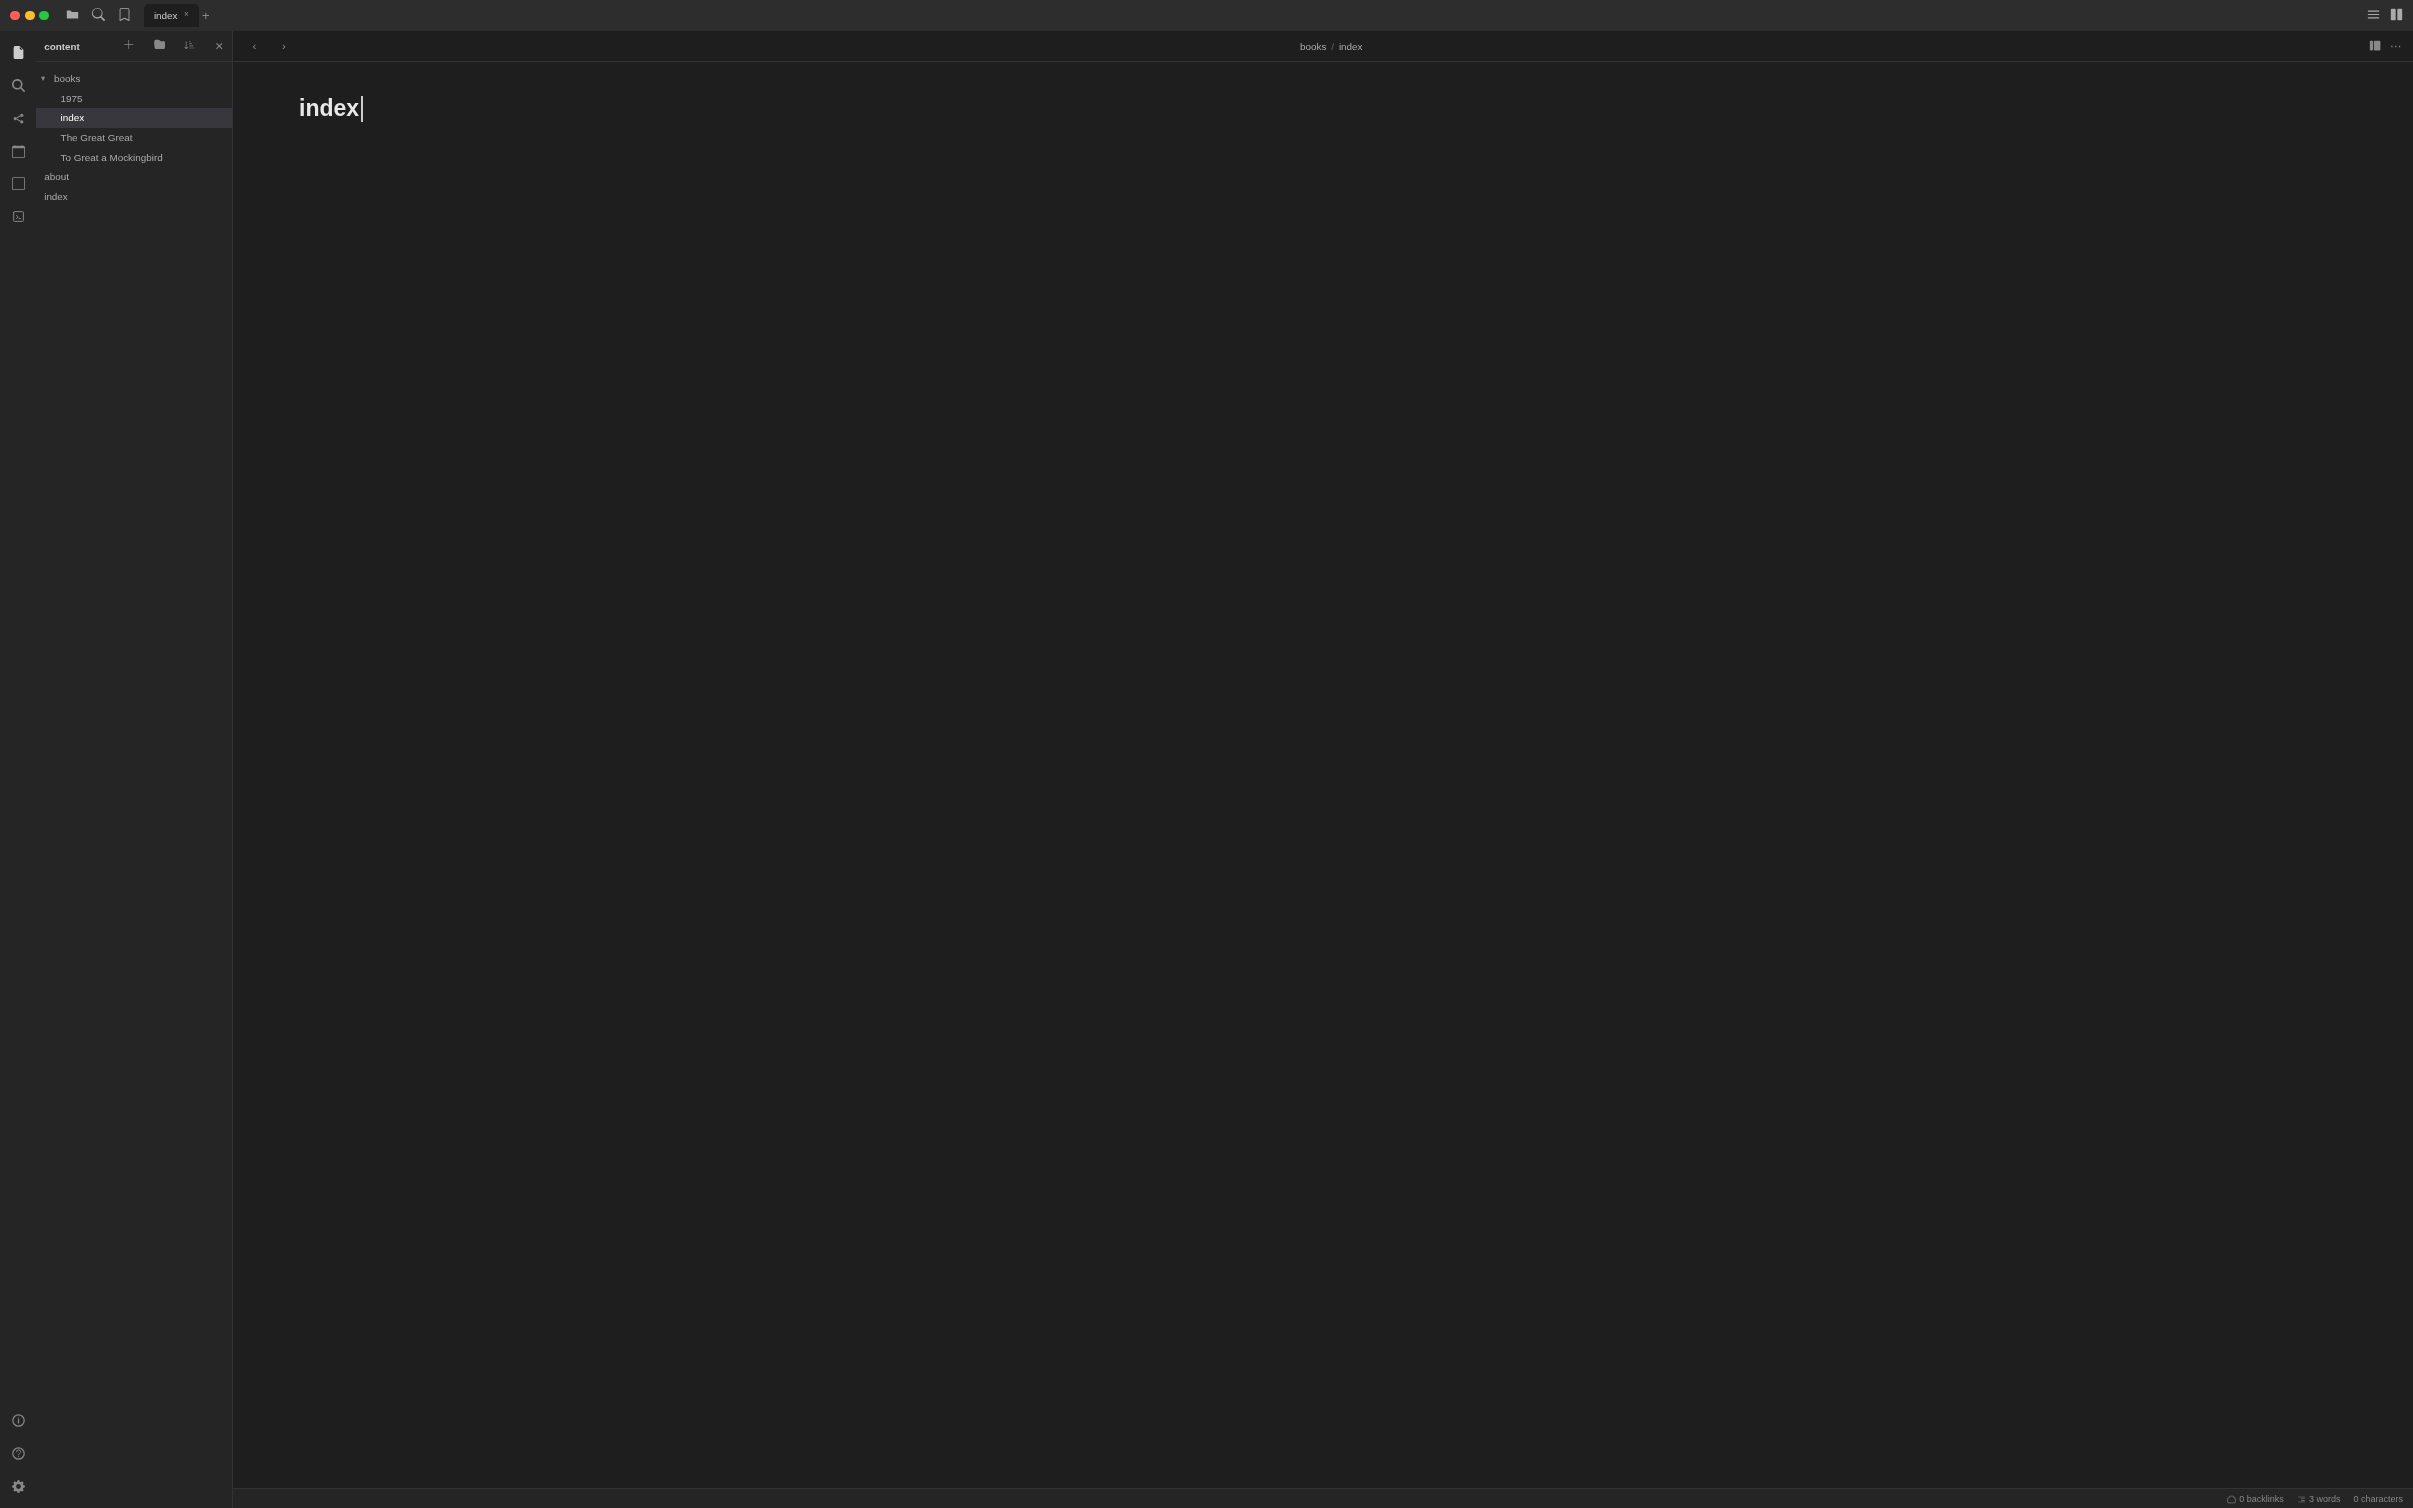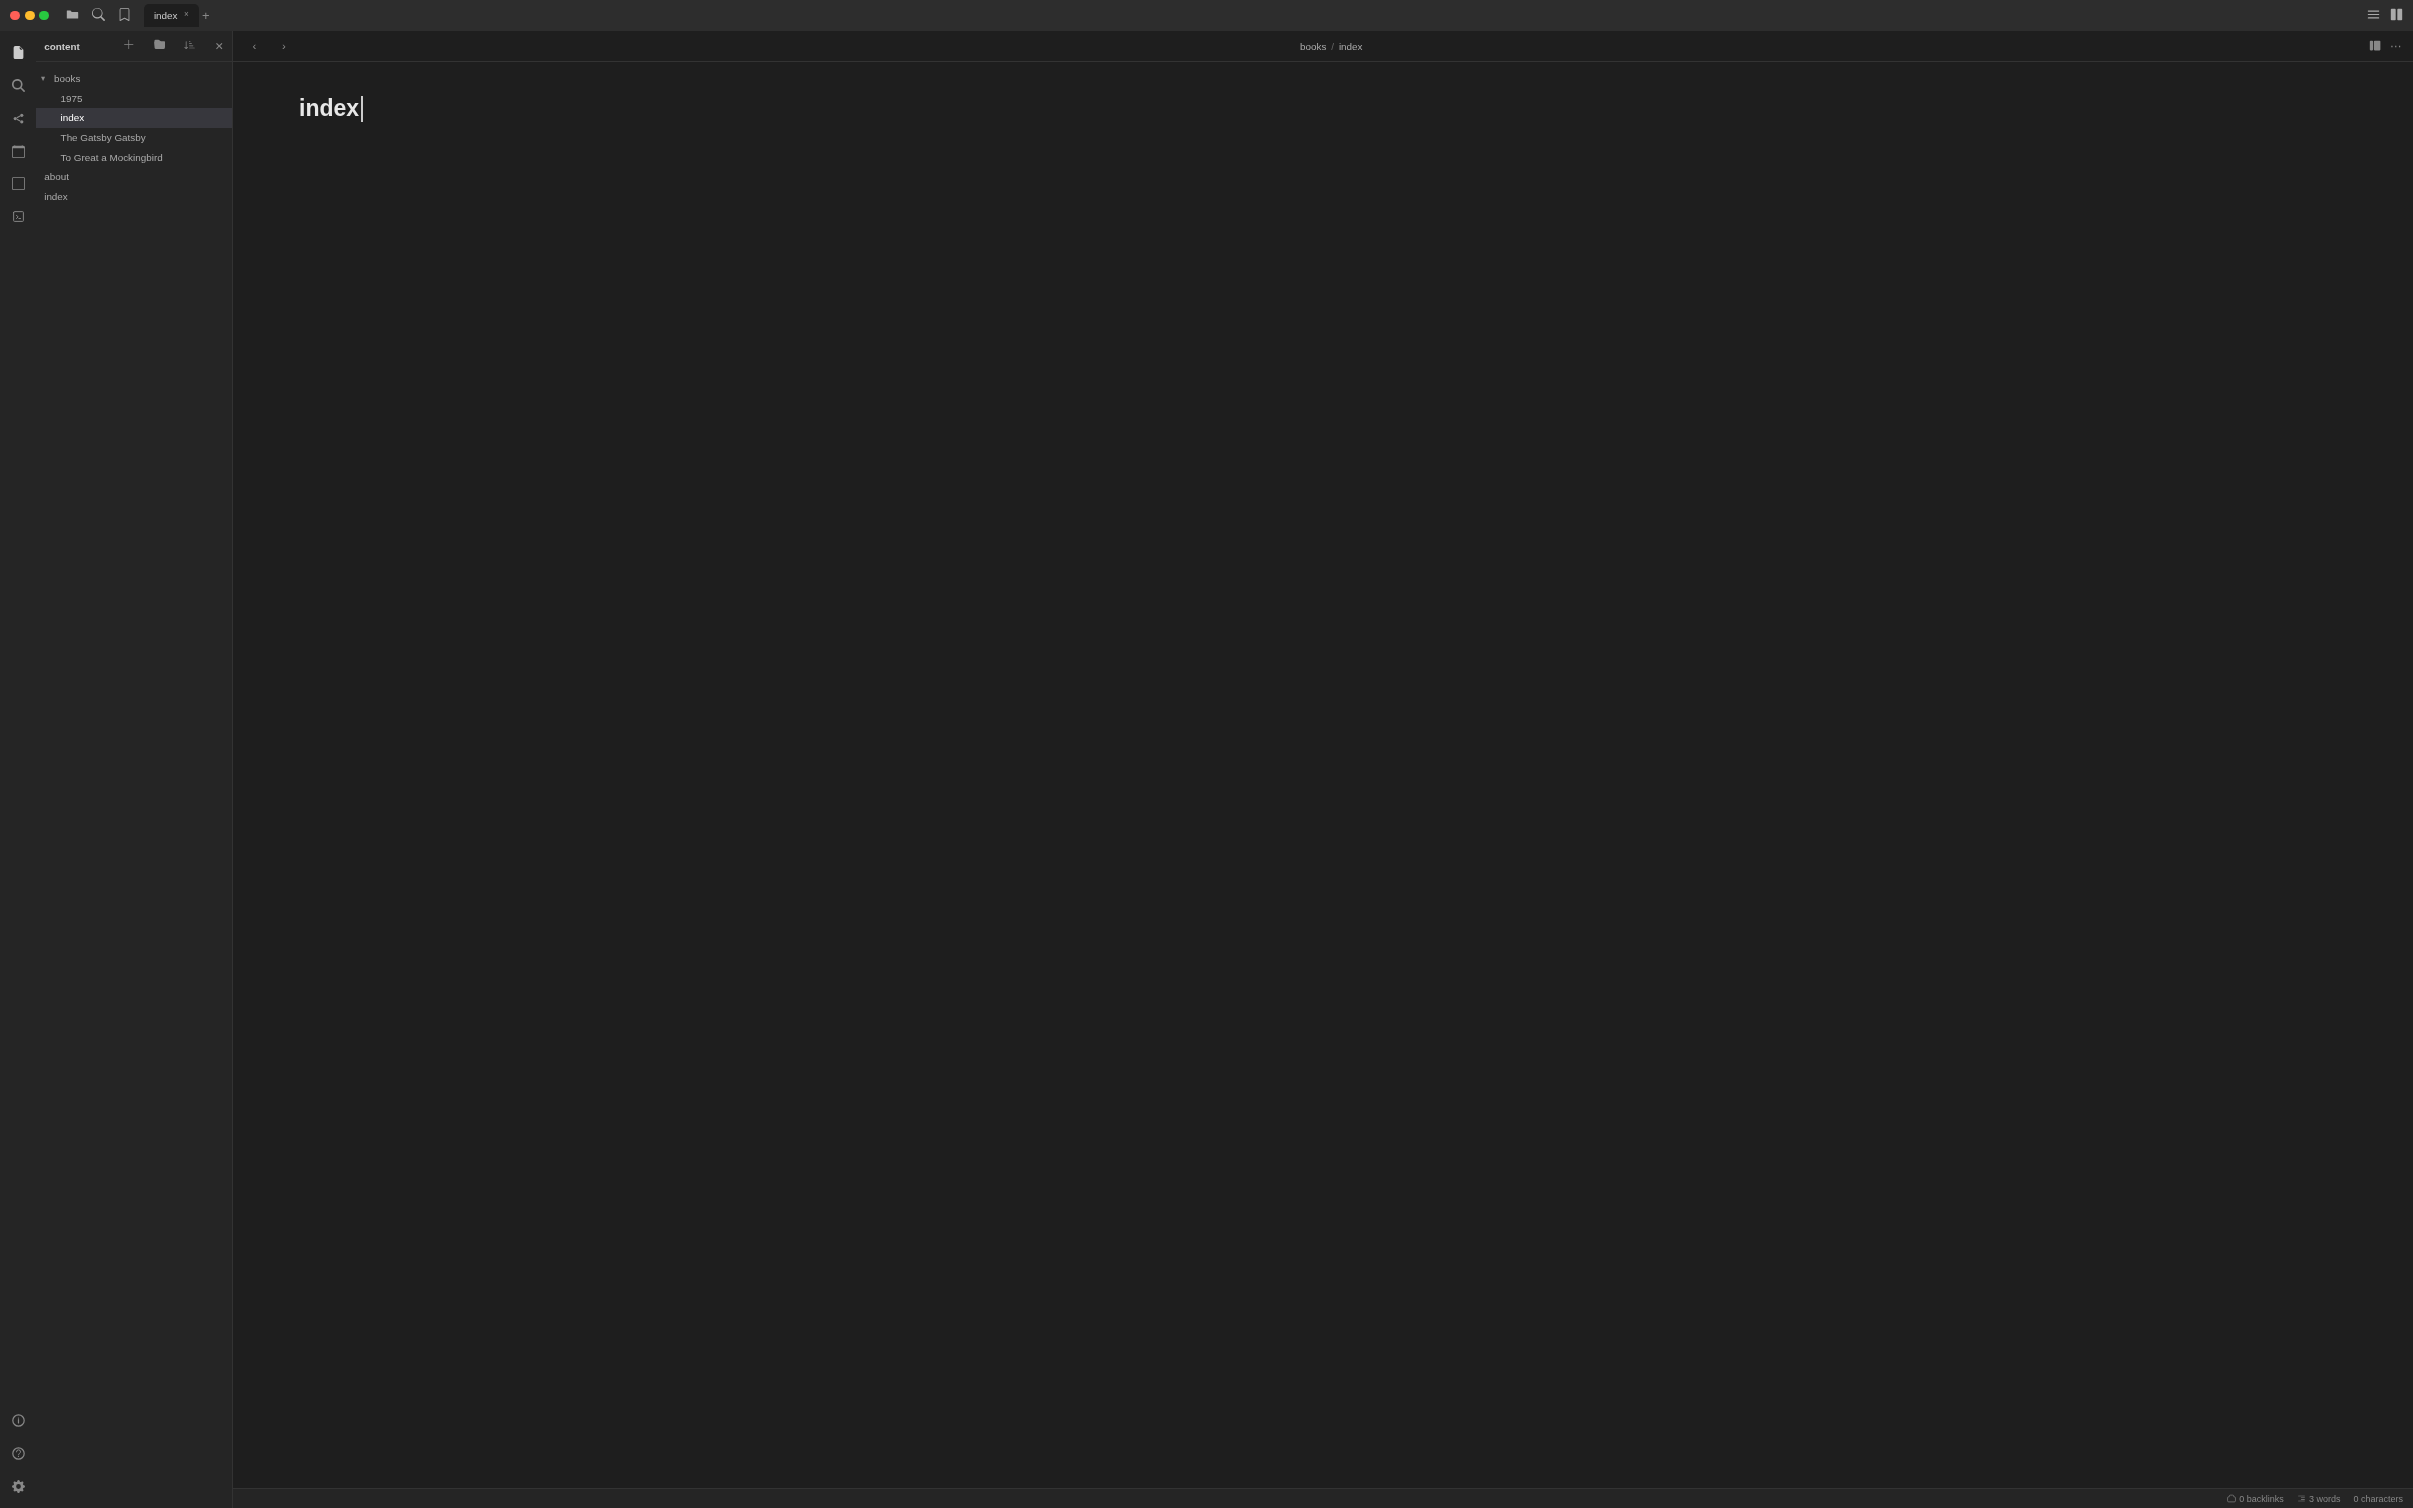--- a/index.html
+++ b/index.html
@@ -285,21 +285,21 @@
       display: flex;
       align-items: center;
       padding: 0 9.9px;
       justify-content: flex-end;
       gap: 13px;
     }
     .status-item {
       font-size: 9px;
       color: #888;
       display: flex;
-      align-items: center;
+      align-items: flex-end;
       gap: 3.3px;
     }
 
     
     svg {
       width: 13px;
       height: 13px;
       fill: currentColor;
     }
   </style>
@@ -444,21 +444,21 @@
         <span class="folder-arrow">▾</span>
         <span>books</span>
       </div>
       <div class="sidebar-item depth2">
         <span>1975</span>
       </div>
       <div class="sidebar-item depth2 active">
         <span>index</span>
       </div>
       <div class="sidebar-item depth2">
-        <span>The Gatsby Gatsby</span>
+        <span>The Great Great</span>
       </div>
       <div class="sidebar-item depth2">
         <span>To Great a Mockingbird</span>
       </div>
       <div class="sidebar-item">
         <span>about</span>
       </div>
       <div class="sidebar-item">
         <span>index</span>
       </div>

